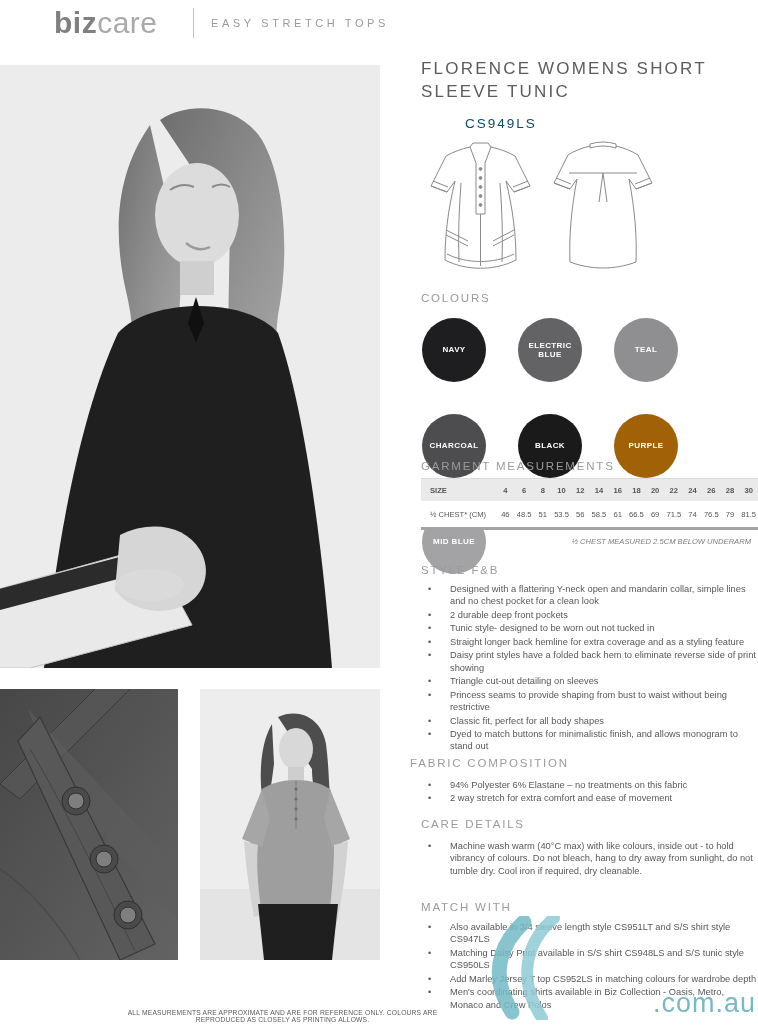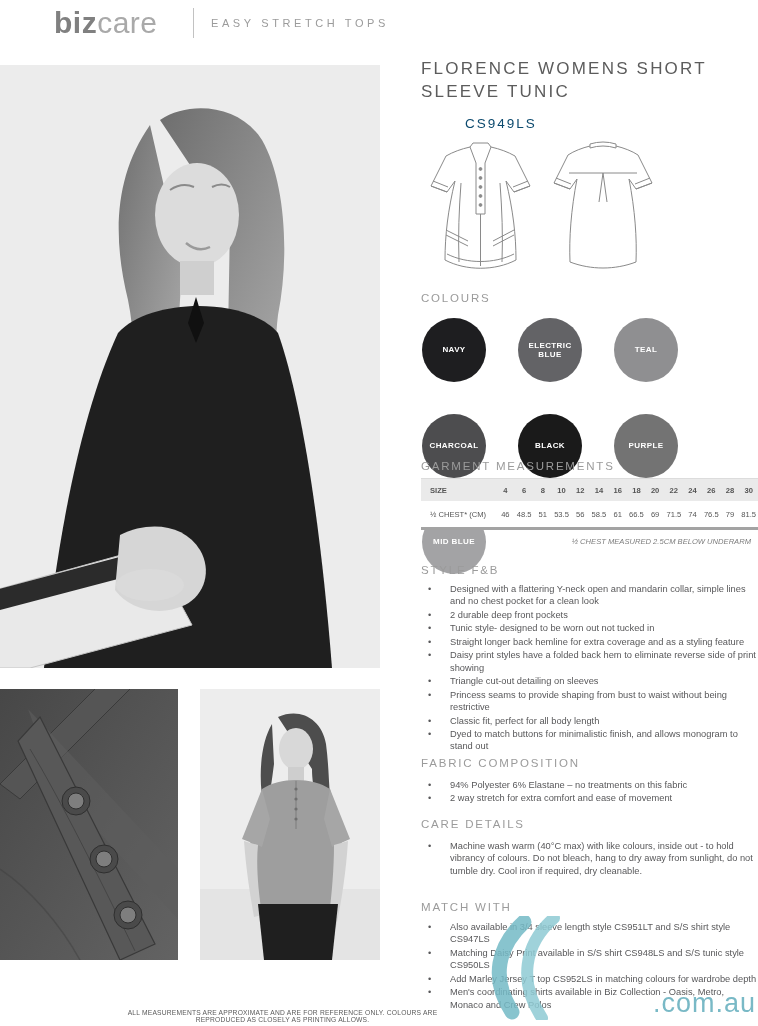--- a/index.html
+++ b/index.html
@@ -24,21 +24,21 @@
   .title{left:421px;top:58px;width:310px;font-size:17px;line-height:1.35;
          letter-spacing:2.2px;color:#5c5c5c;font-weight:400;}
   .code{left:421px;top:116px;font-size:13.5px;letter-spacing:2px;color:#0c4a6e;margin-left:44px;}
   .sketch-front{left:421px;top:140px;}
   .sketch-back{left:546px;top:140px;}
 
   .heading{font-size:11.5px;letter-spacing:1.8px;color:#9b9b9b;font-weight:400;}
   .h-colours{left:421px;top:292px;}
   .h-measure{left:421px;top:460px;}
   .h-style{left:421px;top:564px;}
-  .h-fabric{left:421px;top:757px;}
+  .h-fabric{left:410px;top:757px;}
   .h-care{left:421px;top:818px;}
   .h-match{left:421px;top:901px;}
 
   .swatch-grid{left:422px;top:318px;width:337px;display:flex;flex-wrap:wrap;
                column-gap:1px;row-gap:2px;gap:32px;}
   .swatch{width:64px;height:64px;border-radius:50%;display:flex;align-items:center;
           justify-content:center;text-align:center;}
   .swatch-label{color:#ffffff;font-size:8px;font-weight:700;letter-spacing:.4px;
                 line-height:1.15;width:52px;}
 
@@ -148,21 +148,21 @@
     </div>
       <div class="swatch" style="background: rgb(143, 143, 145);">
       <span class="swatch-label">TEAL</span>
     </div>
       <div class="swatch" style="background: rgb(77, 77, 79);">
       <span class="swatch-label">CHARCOAL</span>
     </div>
       <div class="swatch" style="background: rgb(26, 26, 26);">
       <span class="swatch-label">BLACK</span>
     </div>
-      <div class="swatch" style="background: #737373;">
+      <div class="swatch" style="background: #a16207;">
       <span class="swatch-label">PURPLE</span>
     </div>
       <div class="swatch" style="background: rgb(163, 163, 165);">
       <span class="swatch-label">MID BLUE</span>
     </div>
     </div>
 
   <div class="abs heading h-measure">GARMENT MEASUREMENTS</div>
   <div class="abs mtable">
     <div class="trow trow-head">
@@ -208,21 +208,21 @@
 
   <div class="abs heading h-style">STYLE F&amp;B</div>
   <div class="abs blist l-style">
       <div class="bitem">Designed with a flattering Y-neck open and mandarin collar, simple lines and no chest pocket for a clean look</div>
       <div class="bitem">2 durable deep front pockets</div>
       <div class="bitem">Tunic style- designed to be worn out not tucked in</div>
       <div class="bitem">Straight longer back hemline for extra coverage and as a styling feature</div>
       <div class="bitem">Daisy print styles have a folded back hem to eliminate reverse side of print showing</div>
       <div class="bitem">Triangle cut-out detailing on sleeves</div>
       <div class="bitem">Princess seams to provide shaping from bust to waist without being restrictive</div>
-      <div class="bitem">Classic fit, perfect for all body length</div>
+      <div class="bitem">Classic fit, perfect for all body shapes</div>
       <div class="bitem">Dyed to match buttons for minimalistic finish, and allows monogram to stand out</div>
     </div>
 
   <div class="abs heading h-fabric">FABRIC COMPOSITION</div>
   <div class="abs blist l-fabric">
       <div class="bitem">94% Polyester 6% Elastane – no treatments on this fabric</div>
       <div class="bitem">2 way stretch for extra comfort and ease of movement</div>
     </div>
 
   <div class="abs heading h-care">CARE DETAILS</div>

